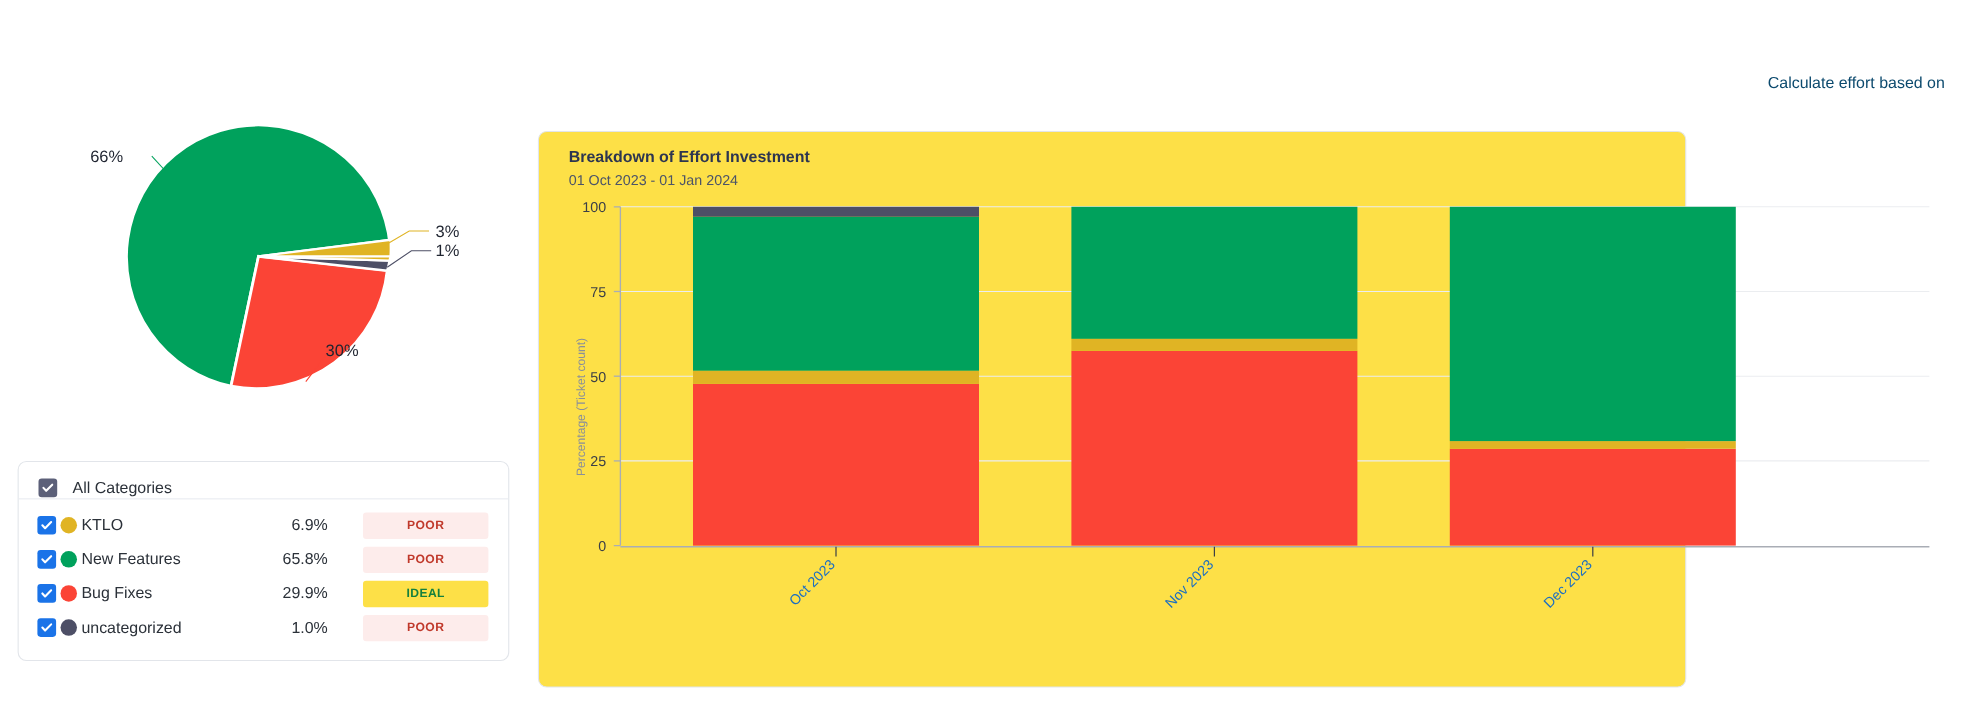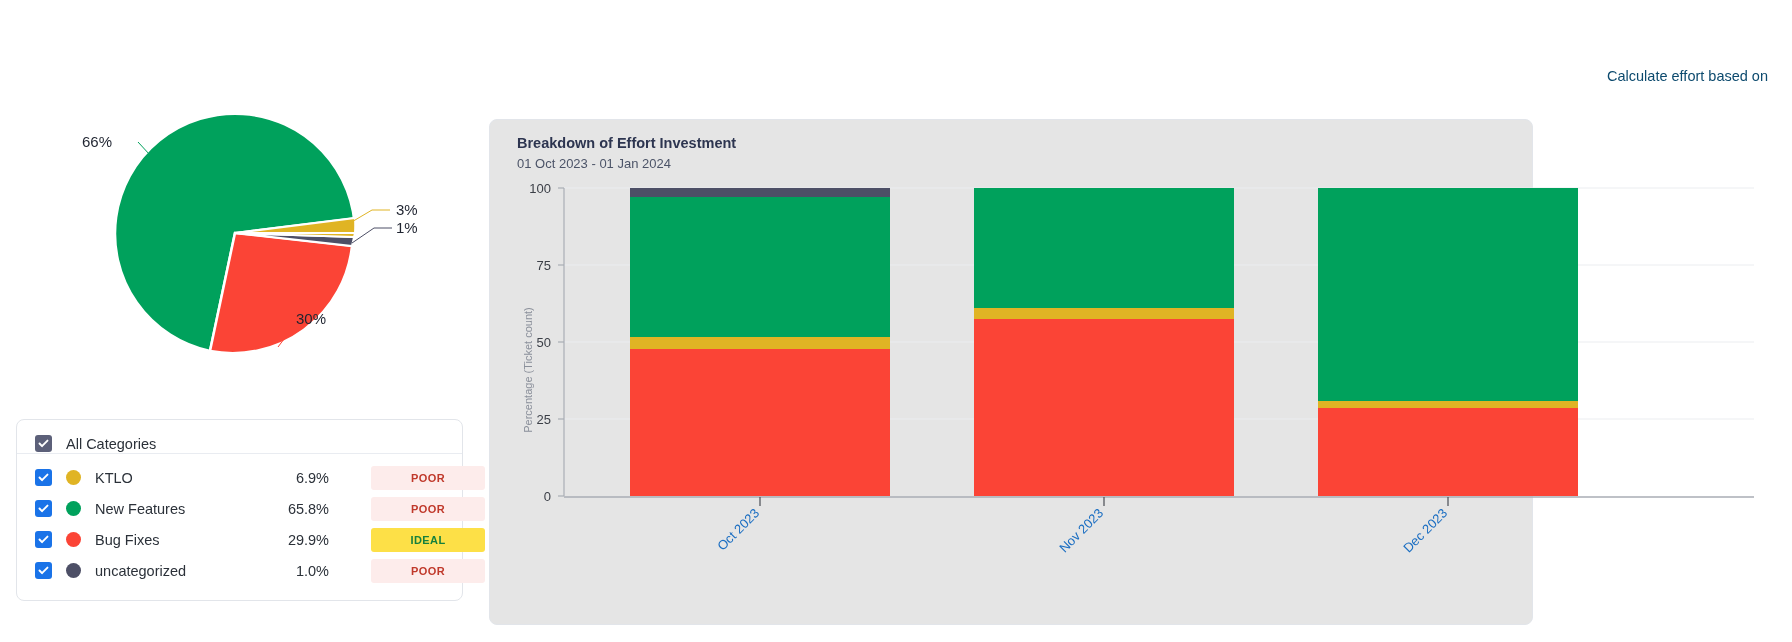--- a/index.html
+++ b/index.html
@@ -66,21 +66,21 @@
   }
   .legend-head {
     display: flex; align-items: center; gap: 14px;
     padding: 15px 18px 1px 18px;
     border-bottom: 1px solid #e9ecf1;
   }
   .legend-head-label { font-size: 14.5px; color: #2b3139; }
   .legend-body { padding: 8px 0 14px 0; }
   .legend-row {
     display: flex; align-items: center;
-    height: 31px; padding: 0 18px; gap: 14px;
+    height: 31px; padding: 0 18px; gap: 4px; justify-content: flex-end;
   }
   .cb {
     width: 17px; height: 17px; border-radius: 3px; flex: none;
     display: flex; align-items: center; justify-content: center;
     cursor: pointer;
   }
   .cb.blue { background: #1a73e8; }
   .cb.slate { background: #5c6079; }
   .cb svg { display: block; }
   .swatch { width: 15px; height: 15px; border-radius: 50%; flex: none; }
@@ -97,21 +97,21 @@
     display: flex; align-items: center; justify-content: center;
     font-size: 11px; font-weight: 700; letter-spacing: .4px;
   }
   .badge.poor  { background: #fdeceb; color: #c0392b; }
   .badge.ideal { background: #fde047; color: #15803d; }
 
   
   .chart-card {
     position: absolute; left: 489px; top: 119px;
     width: 1044px; height: 506px;
-    border: 1px solid #e2e5ea; border-radius: 8px; background: #e5e5e5;
+    border: 1px solid #e2e5ea; border-radius: 8px; background: #fde047;
   }
   .chart-title {
     position: absolute; left: 27px; top: 15px;
     font-size: 14.5px; font-weight: 700; color: #2d3550;
   }
   .chart-sub {
     position: absolute; left: 27px; top: 36px;
     font-size: 13px; color: #4c5468;
   }
   .plot { position: absolute; left: 0; top: 0; }

